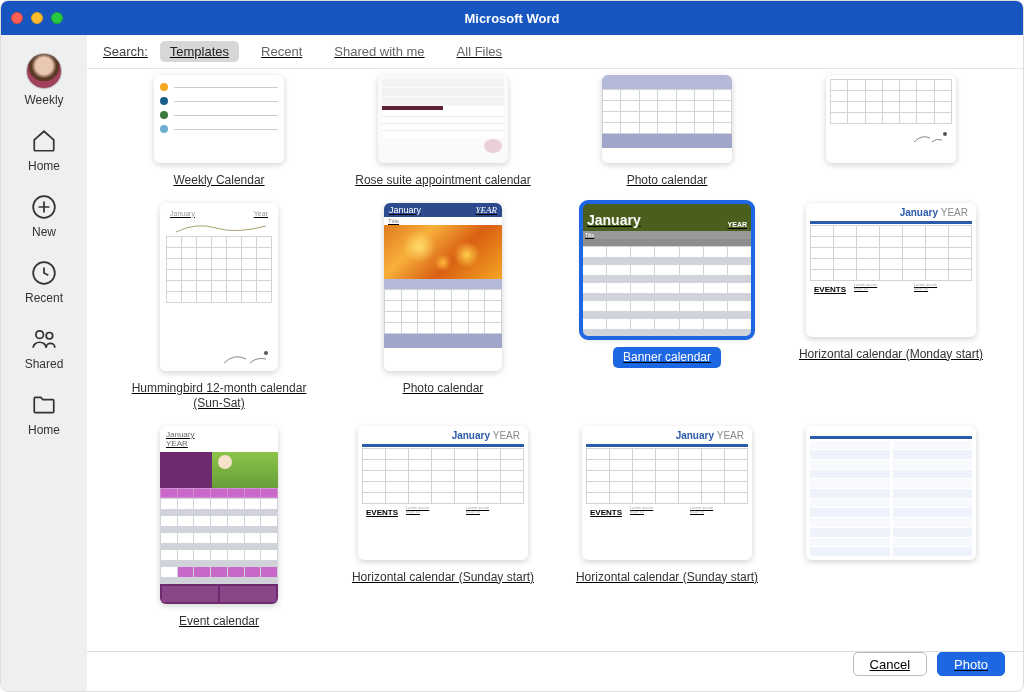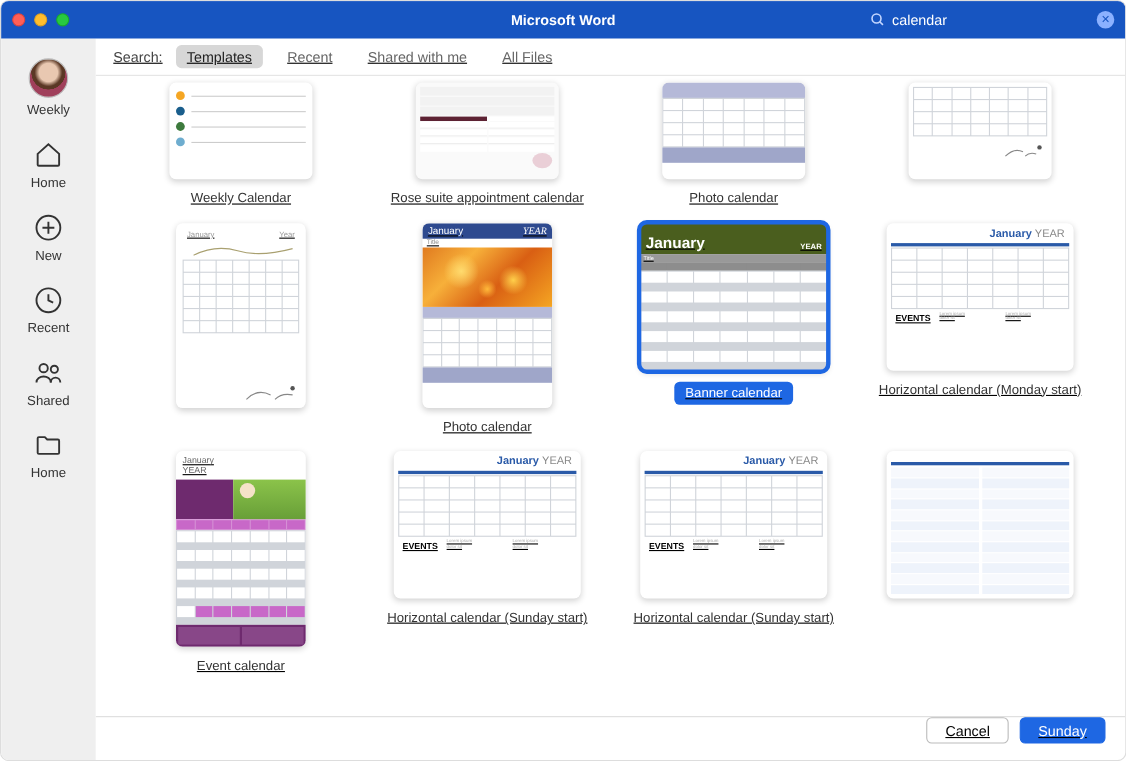--- a/index.html
+++ b/index.html
@@ -61,28 +61,20 @@
 
 <div class="window">
 
   <div class="titlebar">
     <div class="traffic">
       <div class="dot tl-close"></div>
       <div class="dot tl-min"></div>
       <div class="dot tl-max"></div>
     </div>
     <div class="titlebar-title">Microsoft Word</div>
-    <div class="search-wrap">
-      <svg width="14" height="14" viewBox="0 0 24 24" fill="none" stroke="#c3d6ff" stroke-width="2.5">
-          <circle cx="10" cy="10" r="7"></circle>
-          <line x1="20" y1="20" x2="15" y2="15"></line>
-        </svg>
-      <input value="calendar" style="">
-      <div class="search-clear">✕</div>
-    </div>
   </div>
 
   <div class="body">
 
     <div class="sidebar">
       <div class="side-item">
         <div class="avatar-img"></div>
         <div class="lbl">Weekly</div>
       </div>
       <div class="side-item">
@@ -326,20 +318,21 @@
                   <div></div>
                 </div>
               <div style="flex:1;"></div>
               <div style="height:20px;position:relative;">
                   <svg style="position:absolute;right:0;bottom:0;" width="50" height="20" viewBox="0 0 50 20">
                     <path d="M2 18 Q12 8 24 14 M28 18 Q34 12 44 14" stroke="#888" stroke-width="1" fill="none"></path>
                     <circle cx="44" cy="8" r="2" fill="#555"></circle>
                   </svg>
                 </div>
             </div>
+            <div class="caption">Hummingbird 12-month calendar (Sun-Sat)</div>
           </div>
           <div class="cell">
             <div class="thumb md">
               <div class="banner-blue">
                   <span>January</span>
                   <span style="font-family:serif;font-style:italic;">YEAR</span>
                 </div>
               <div style="font-size:6px;color:#888;padding:1px 4px;">Title</div>
               <div style="height:54px;background:linear-gradient(135deg,#e07a1f 0%,#f7b03a 30%,#d95f13 60%,#f5a623 100%);position:relative;">
                 <div style="position:absolute;inset:0;background:radial-gradient(circle at 30% 40%,#ffdb6e 0%,transparent 18%),radial-gradient(circle at 70% 55%,#ffcf4a 0%,transparent 15%),radial-gradient(circle at 50% 70%,#ffb93a 0%,transparent 12%);"></div>
@@ -693,17 +686,17 @@
                     <div style="flex:1;background:#eef3fb;"></div>
                 </div>
               </div>
             </div>
           </div>
         </div>
       </div>
 
       <div class="footer">
         <button class="btn">Cancel</button>
-        <button class="btn primary">Sunday</button>
+        <button class="btn primary">Photo</button>
       </div>
     </div>
   </div>
 </div>
 
 </body></html>

